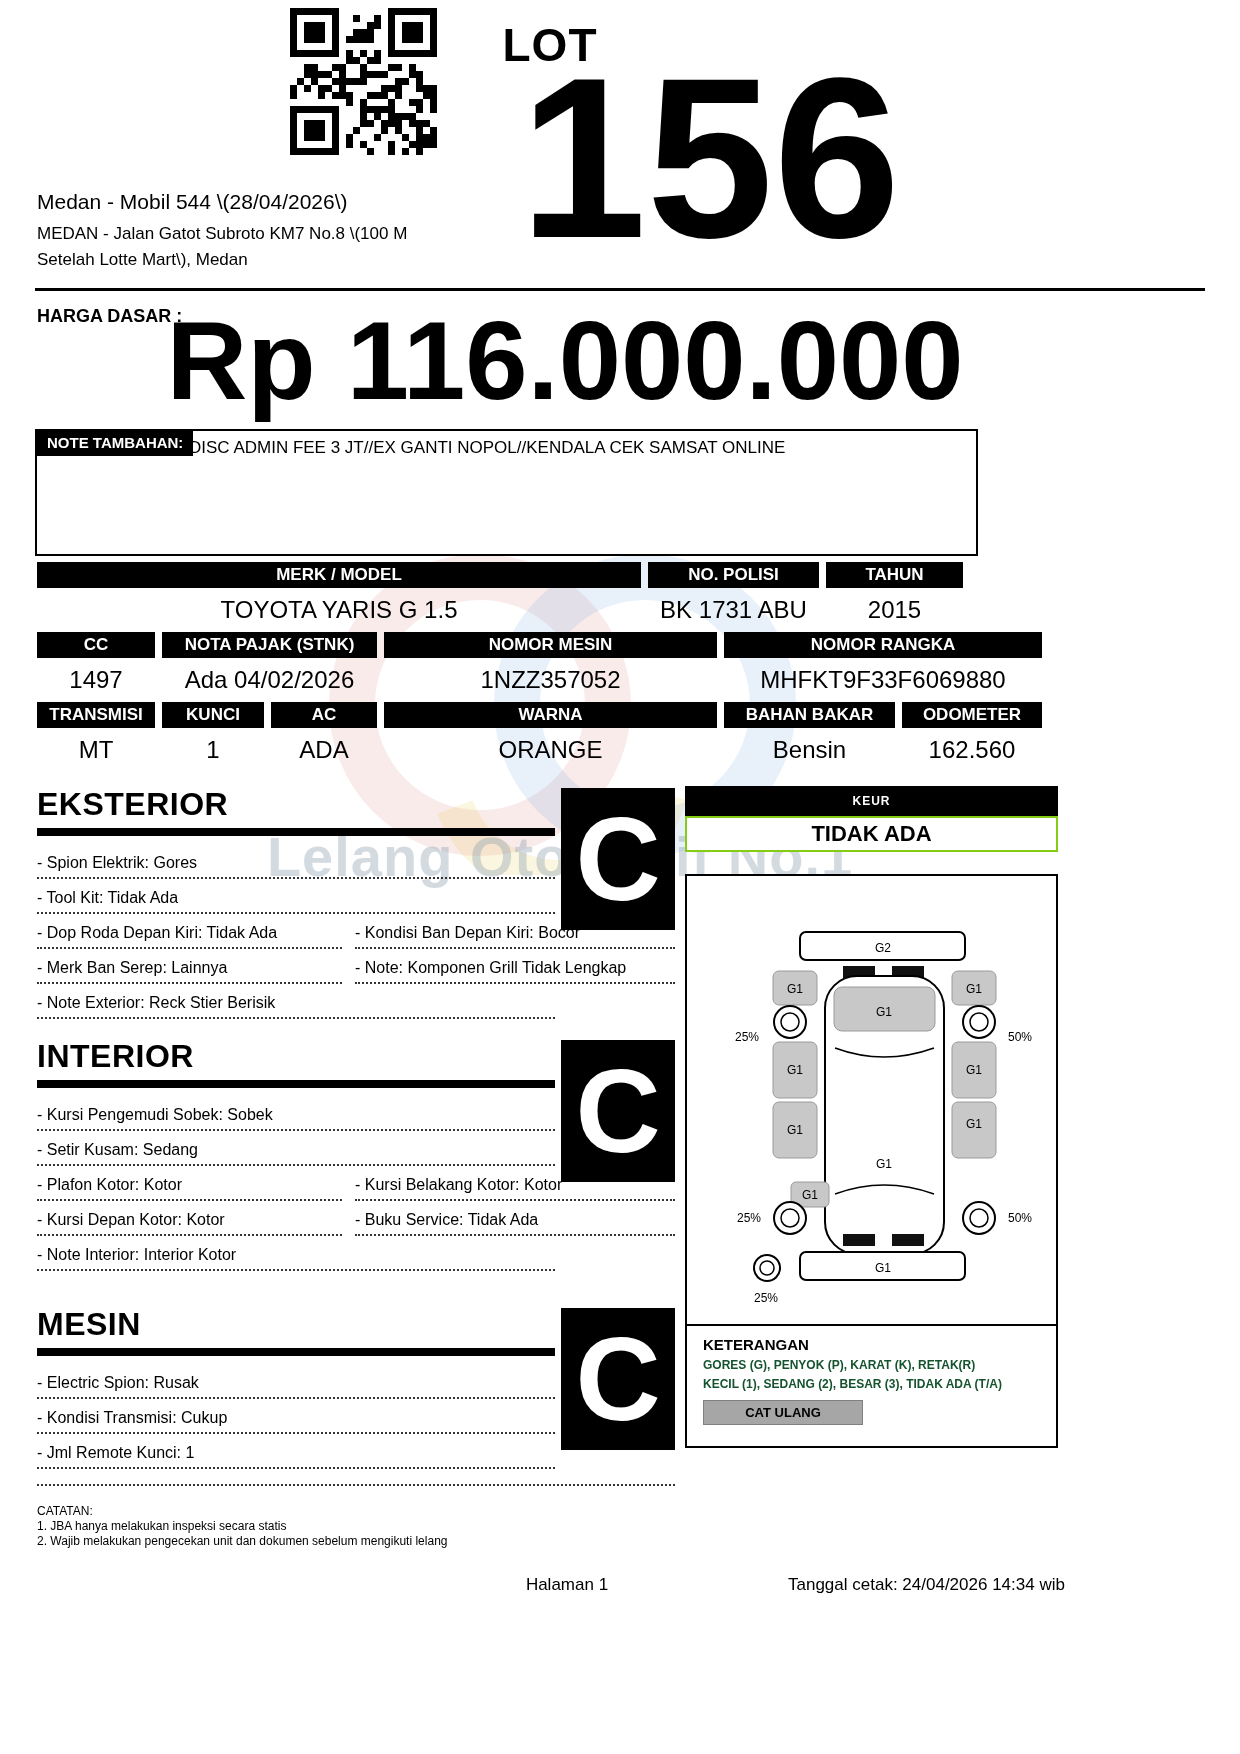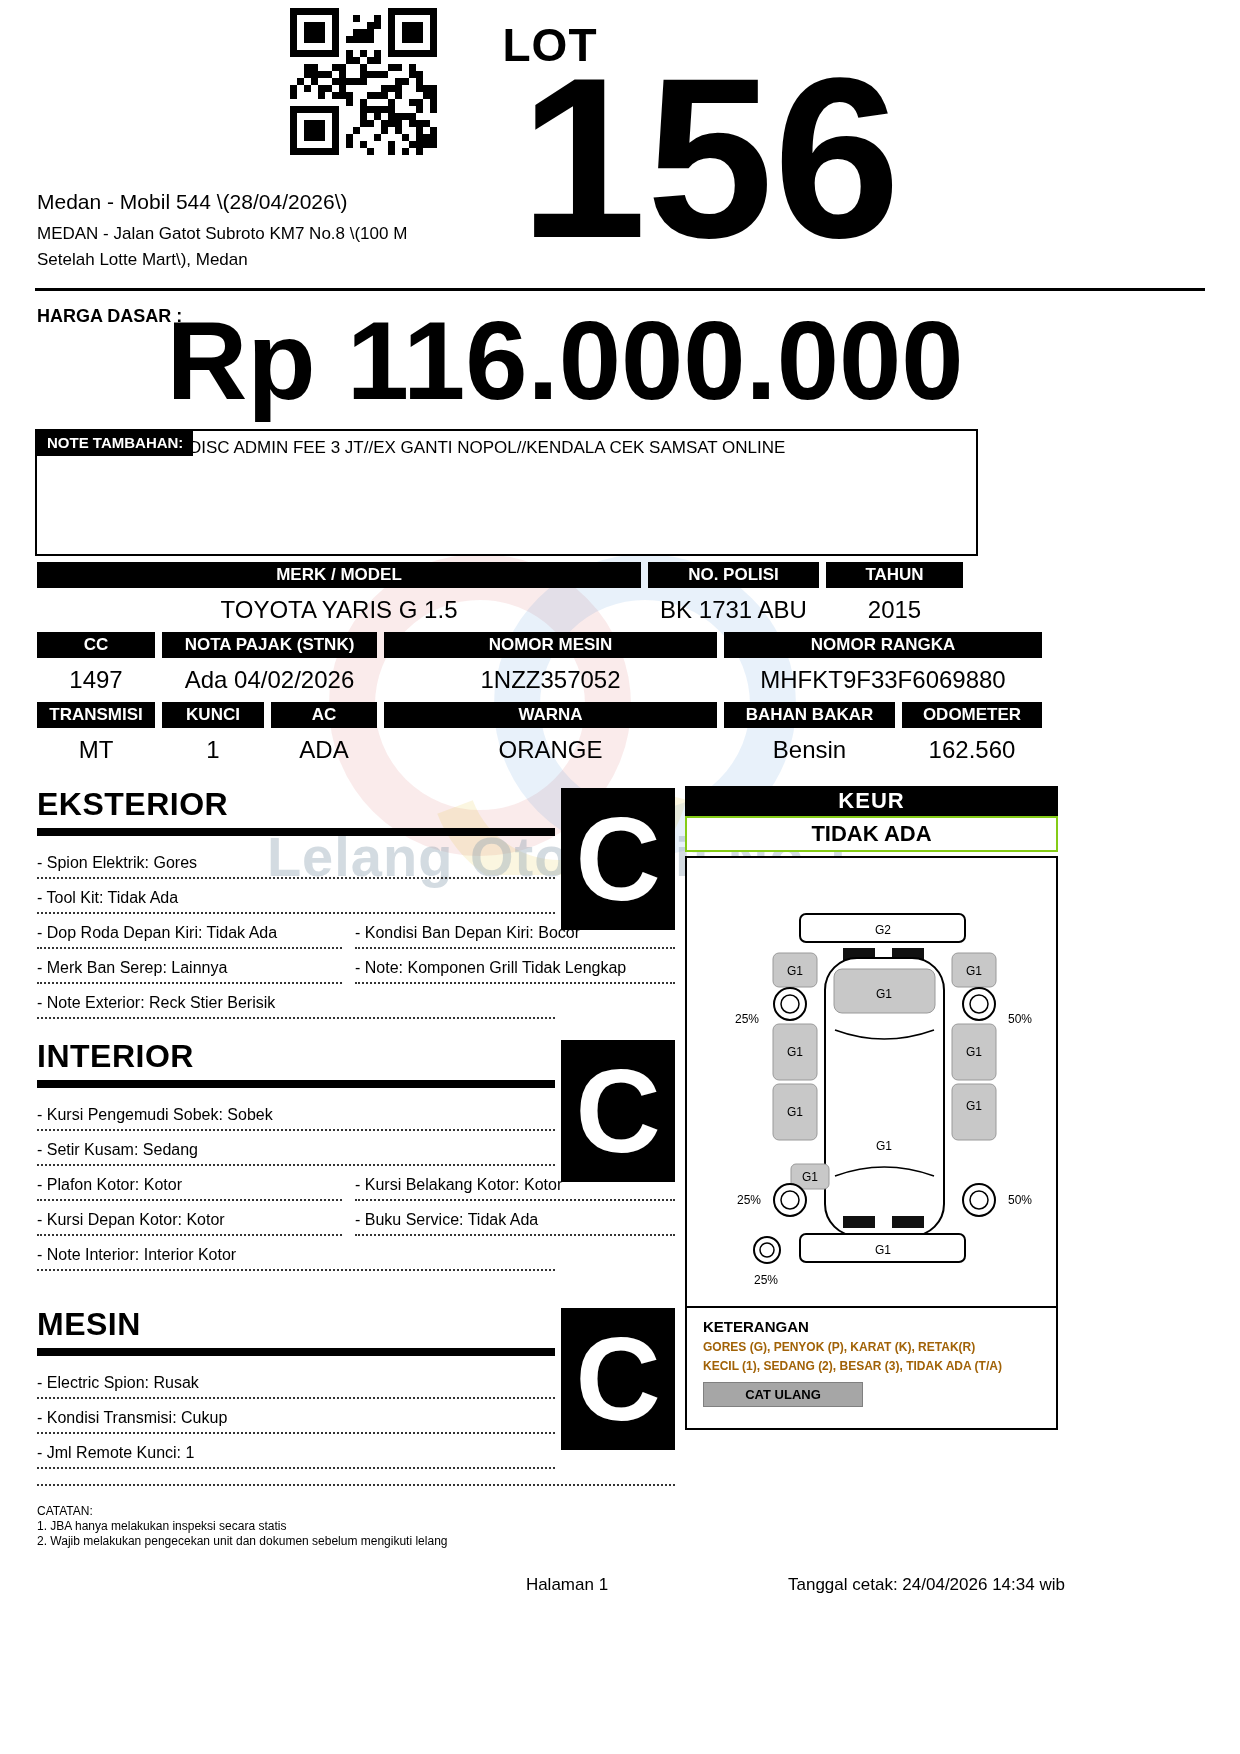--- a/index.html
+++ b/index.html
@@ -52,28 +52,28 @@
   .items { margin-top:8px; }
   .irow { display:flex; }
   .cell { border-bottom:2px dotted #333; padding:10px 0 5px; font-size:16px; }
   .irow.single .cell { width:518px; }
   .irow.full .cell { width:638px; }
   .irow.double .cell.l { width:305px; margin-right:13px; }
   .irow.double .cell.r { flex:1; }
 
   
   #right-panel { left:685px; top:786px; width:373px; }
-  .keur-bar { height:30px; background:#000; color:#fff; font-size:22px; font-weight:bold;
+  .keur-bar { height:30px; background:#000; color:#fff; font-size:12px; font-weight:bold;
               display:flex; align-items:center; justify-content:center; letter-spacing:1px; }
   .keur-value { height:36px; border:2px solid #84cc16; font-size:22px; font-weight:bold;
                 display:flex; align-items:center; justify-content:center; background:#fff; }
-  .diagram-box { margin-top:4px; height:452px; border:2px solid #000; position:relative; background:#fff; }
+  .diagram-box { margin-top:22px; height:452px; border:2px solid #000; position:relative; background:#fff; }
   .ket-box { height:122px; border:2px solid #000; border-top:none; padding:10px 16px; background:#fff; }
   .ket-title { font-size:15px; font-weight:bold; }
-  .ket-line { font-size:12px; font-weight:bold; color:#a16207; margin-top:5px; }
+  .ket-line { font-size:12px; font-weight:bold; color:#14532d; margin-top:5px; }
   .ket-badge { margin-top:9px; width:160px; background:#a6a6a6; border:1px solid #808080; color:#000000;
                font-size:13px; font-weight:bold; text-align:center; padding:4px 0; }
 
   
   .outline { fill:#fff; stroke:#000; stroke-width:2; }
   .panel   { fill:#c8c8c8; stroke:#9a9a9a; stroke-width:1; }
   .solid   { fill:#111; }
   .wheel   { fill:#fff; stroke:#000; stroke-width:2; }
   .wheel-in{ fill:none; stroke:#000; stroke-width:1.5; }
   .dline   { fill:none; stroke:#000; stroke-width:1.5; }

